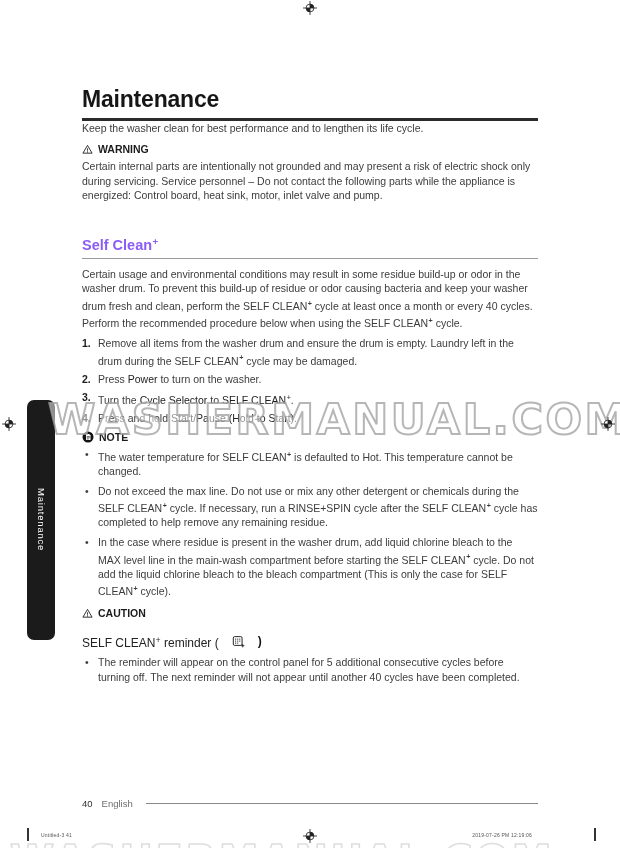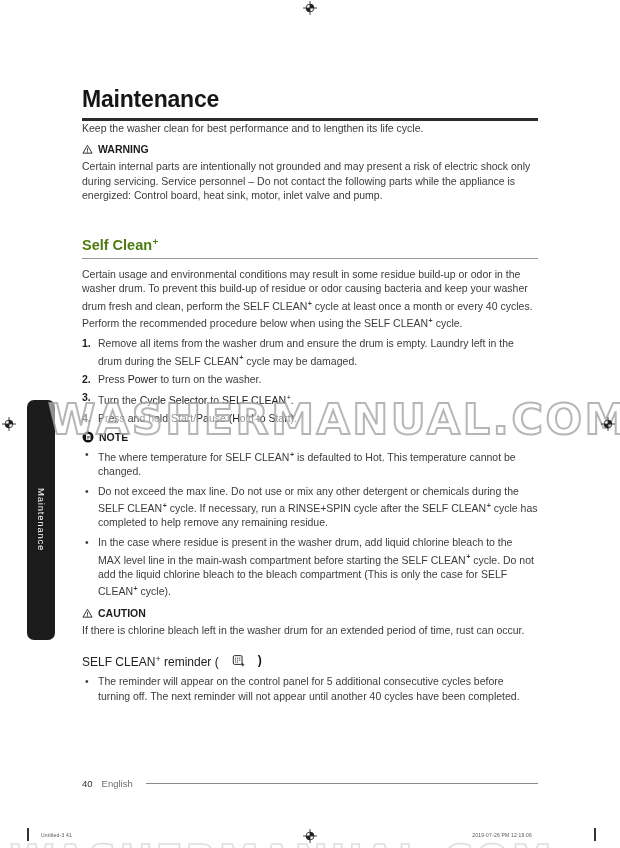--- a/index.html
+++ b/index.html
@@ -9,36 +9,36 @@
     color:#3c3c3c;
   }
   .content{position:absolute; left:82px; top:86px; width:456px;}
   .page-title{margin:0; font-size:23px; line-height:26px; font-weight:700; color:#161616; letter-spacing:-0.2px;}
   .title-rule{margin-top:6px; height:2.5px; background:#2b2b2b;}
   .body{margin:0; font-size:10.5px; line-height:14.6px;}
   .intro{margin-top:0;}
   .label-row{display:flex; align-items:center; gap:5px; margin-top:8px; font-size:10.5px; font-weight:700; color:#1c1c1c;}
   .label-row svg{flex:0 0 auto;}
   .after-label{margin-top:4px;}
-  .section-title{margin:29px 0 0 0; font-size:14.5px; line-height:17px; font-weight:700; color:#4d7c0f;}
+  .section-title{margin:29px 0 0 0; font-size:14.5px; line-height:17px; font-weight:700; color:#8b5cf6;}
   .section-rule{margin-top:4px; height:1px; background:#9a9a9a;}
   .para{margin-top:8px;}
   sup{font-size:68%; position:relative; top:0.1em; vertical-align:super; font-weight:700; margin-left:0.5px;}
   .b{font-weight:400; color:#222;}
   ol.steps,ul.bullets{list-style:none; margin:6px 0 0 0; padding:0;}
   ol.steps li{display:flex; margin-bottom:4px; font-size:10.5px; line-height:14.6px;}
   ol.steps .num{flex:0 0 16px; font-weight:700; color:#1c1c1c;}
   ol.steps .t{flex:1;}
   ul.bullets{margin-top:4px;}
   ul.bullets li{position:relative; padding-left:16px; margin-bottom:5px; font-size:10.5px; line-height:14.6px;}
   ul.bullets li::before{content:"\2022"; position:absolute; left:3px; top:0; color:#3c3c3c;}
   .caution-row{margin-top:9px;}
   .reminder-h{margin:13px 0 0 0; font-size:12px; line-height:15px; font-weight:700; color:#111; display:flex; align-items:center; gap:12px;}
   .reminder-h svg{margin:0 1px;}
-  .footer{position:absolute; left:82px; top:778px; width:456px; display:flex; align-items:center; gap:9px; font-size:9.5px;}
+  .footer{position:absolute; left:82px; top:798px; width:456px; display:flex; align-items:center; gap:9px; font-size:9.5px;}
   .footer .pg{color:#2e2e2e;}
   .footer .lang{color:#6e6e6e;}
   .footer-line{flex:1; height:1px; background:#8a8a8a; margin-left:4px;}
   
   .watermark{
     position:absolute; left:48px; top:394px; width:600px;
     font-family:"DejaVu Sans",sans-serif; font-weight:700; font-size:43px;
     letter-spacing:2.5px; white-space:nowrap;
     color:rgba(255,255,255,0.5); -webkit-text-stroke:2px rgba(158,158,158,0.75);
     z-index:5; pointer-events:none;
@@ -160,34 +160,33 @@
         <circle cx="12" cy="12" r="11" fill="#111"></circle>
         <path d="M8 6 h6.5 L17 8.5 V18 H8 Z" fill="#fff"></path>
         <path d="M14.5 6 V8.5 H17 Z" fill="#9a9a9a"></path>
         <line x1="9.5" y1="11" x2="15.5" y2="11" stroke="#111" stroke-width="1.2"></line>
         <line x1="9.5" y1="13.5" x2="15.5" y2="13.5" stroke="#111" stroke-width="1.2"></line>
         <line x1="9.5" y1="16" x2="13.5" y2="16" stroke="#111" stroke-width="1.2"></line>
       </svg>
       <span>NOTE</span>
     </div>
     <ul class="bullets">
-      <li><span>The where temperature for SELF CLEAN</span><sup>+</sup><span> is defaulted to Hot. This temperature cannot be changed.</span></li>
+      <li><span>The water temperature for SELF CLEAN</span><sup>+</sup><span> is defaulted to Hot. This temperature cannot be changed.</span></li>
       <li><span>Do not exceed the max line. Do not use or mix any other detergent or chemicals during the SELF CLEAN</span><sup>+</sup><span> cycle. If necessary, run a RINSE+SPIN cycle after the SELF CLEAN</span><sup>+</sup><span> cycle has completed to help remove any remaining residue.</span></li>
       <li><span>In the case where residue is present in the washer drum, add liquid chlorine bleach to the MAX level line in the main-wash compartment before starting the SELF CLEAN</span><sup>+</sup><span> cycle. Do not add the liquid chlorine bleach to the bleach compartment (This is only the case for SELF CLEAN</span><sup>+</sup><span> cycle).</span></li>
     </ul>
 
     <div class="label-row caution-row">
       <svg viewBox="0 0 24 24" width="11" height="11">
         <path d="M12 3 L22 20 H2 Z" fill="none" stroke="#222" stroke-width="2" stroke-linejoin="round"></path>
         <line x1="12" y1="9.5" x2="12" y2="14.5" stroke="#222" stroke-width="2"></line>
         <circle cx="12" cy="17.2" r="1.3" fill="#222"></circle>
       </svg>
       <span>CAUTION</span>
     </div>
-    <p class="body after-label">If there is chlorine bleach left in the washer drum for an extended period of time, rust can occur.</p>
 
     <h3 class="reminder-h">
       <span><span class="b">SELF CLEAN</span><sup class="b">+</sup><span class="b"> reminder (</span></span>
       <svg viewBox="0 0 20 20" width="13" height="13">
         <rect x="2" y="2.5" width="13.5" height="13.5" rx="2" fill="none" stroke="#222" stroke-width="1.5"></rect>
         <circle cx="5.6" cy="6.2" r="1" fill="#222"></circle>
           <circle cx="8.8" cy="6.2" r="1" fill="#222"></circle>
           <circle cx="12" cy="6.2" r="1" fill="#222"></circle>
         <circle cx="5.6" cy="9.3" r="1" fill="#222"></circle>
           <circle cx="8.8" cy="9.3" r="1" fill="#222"></circle>

